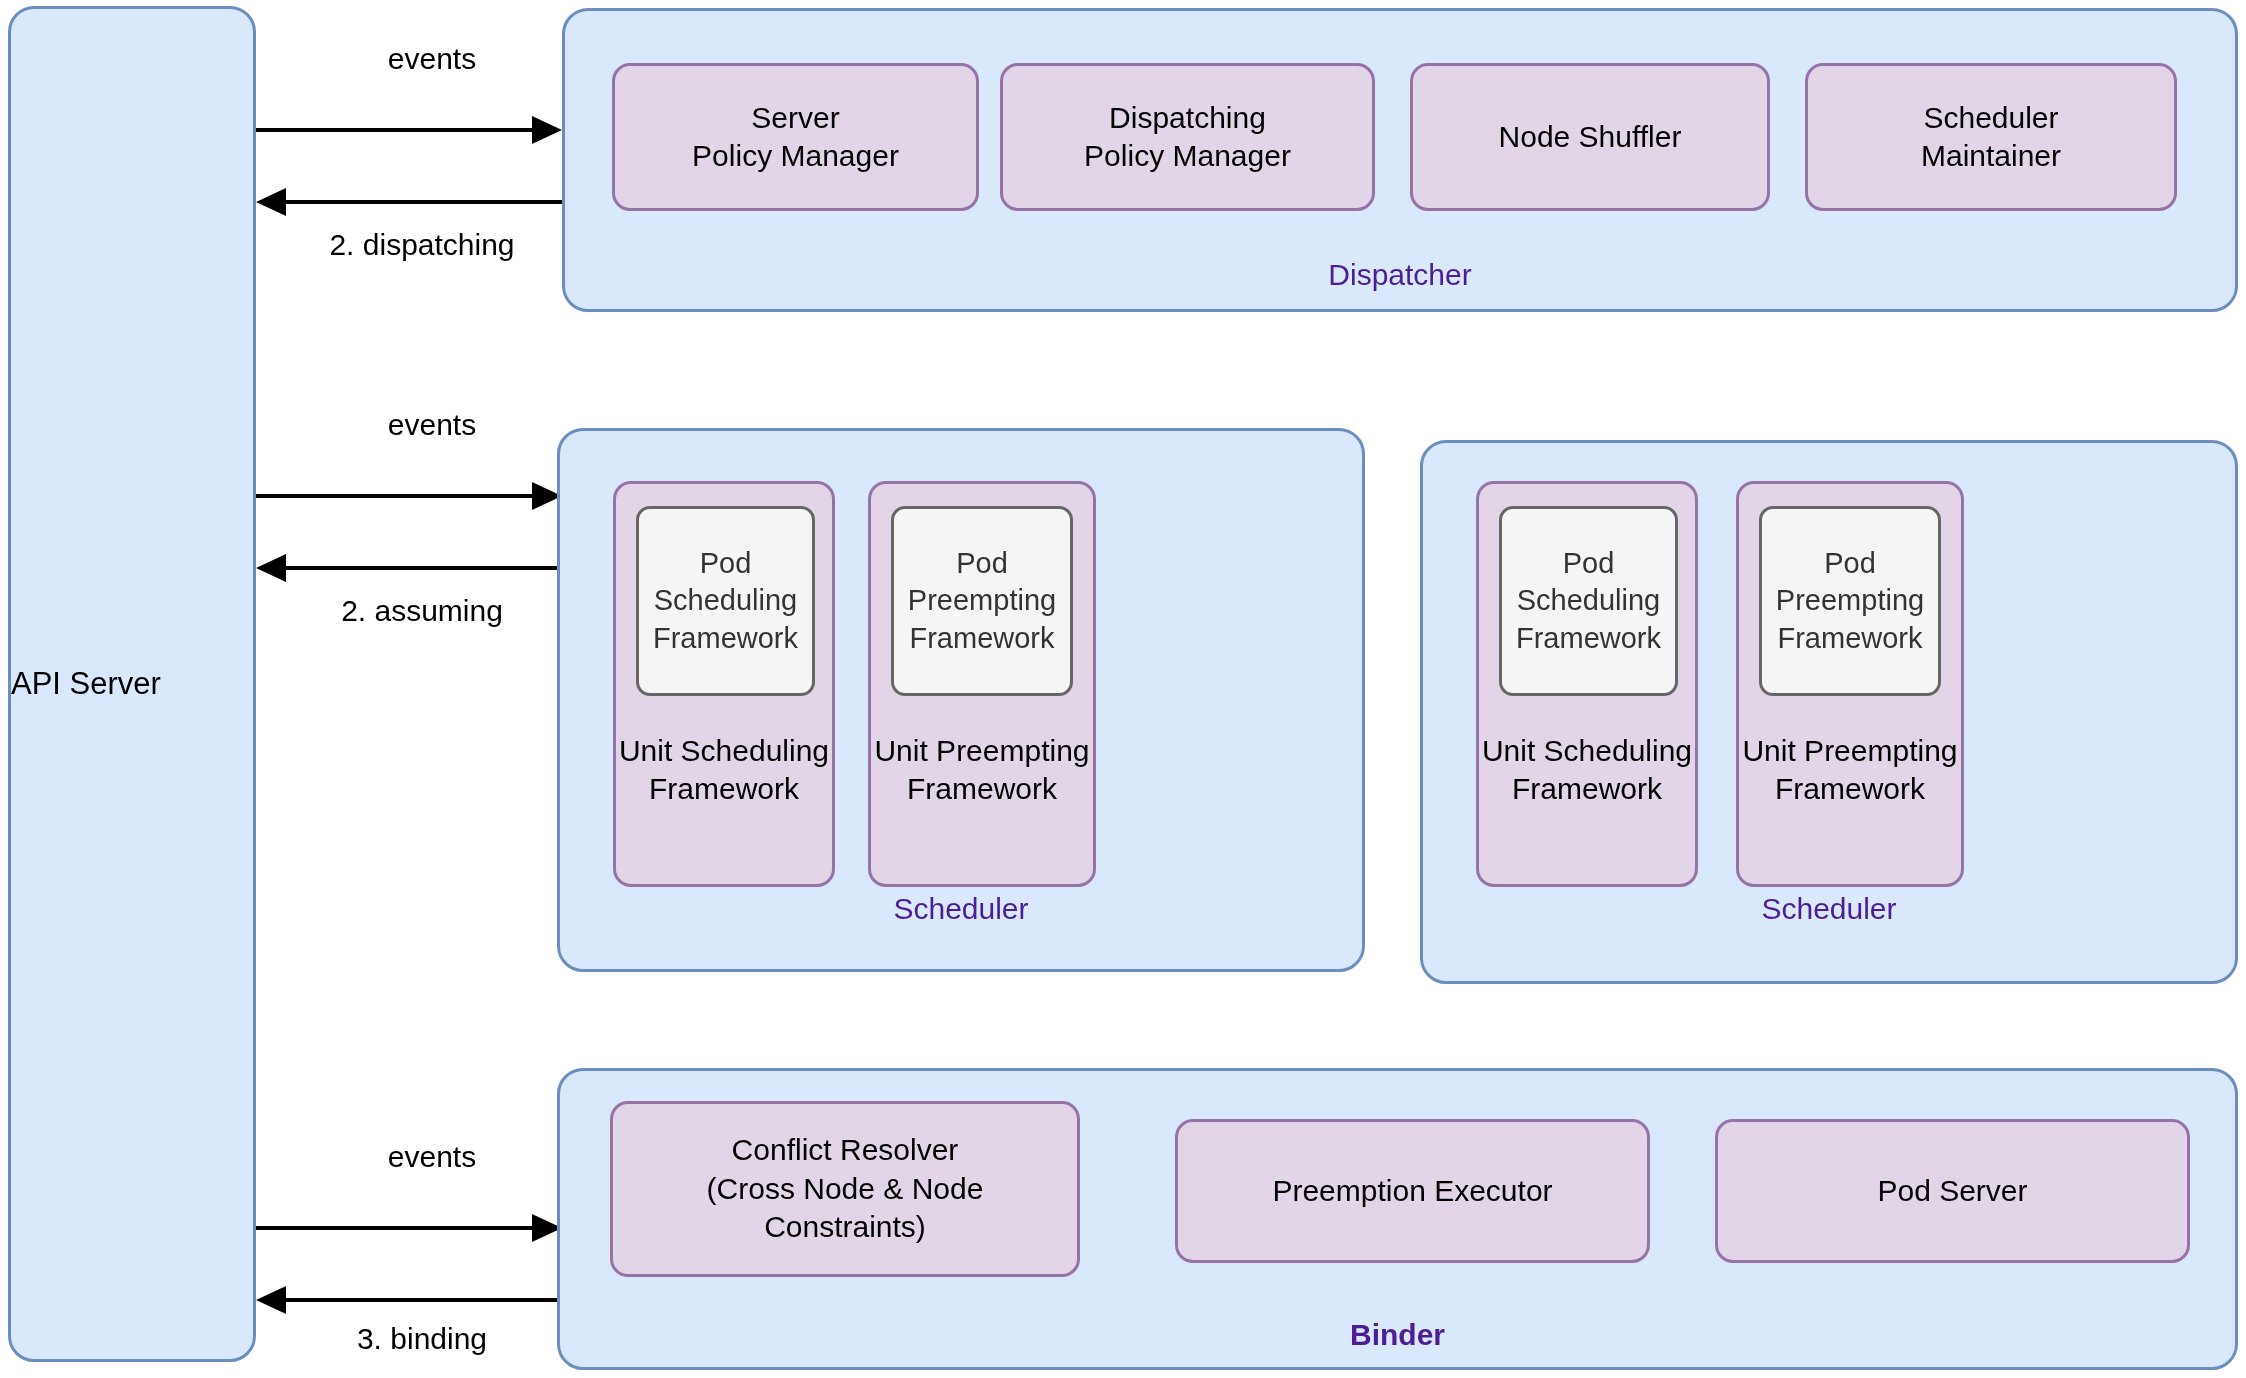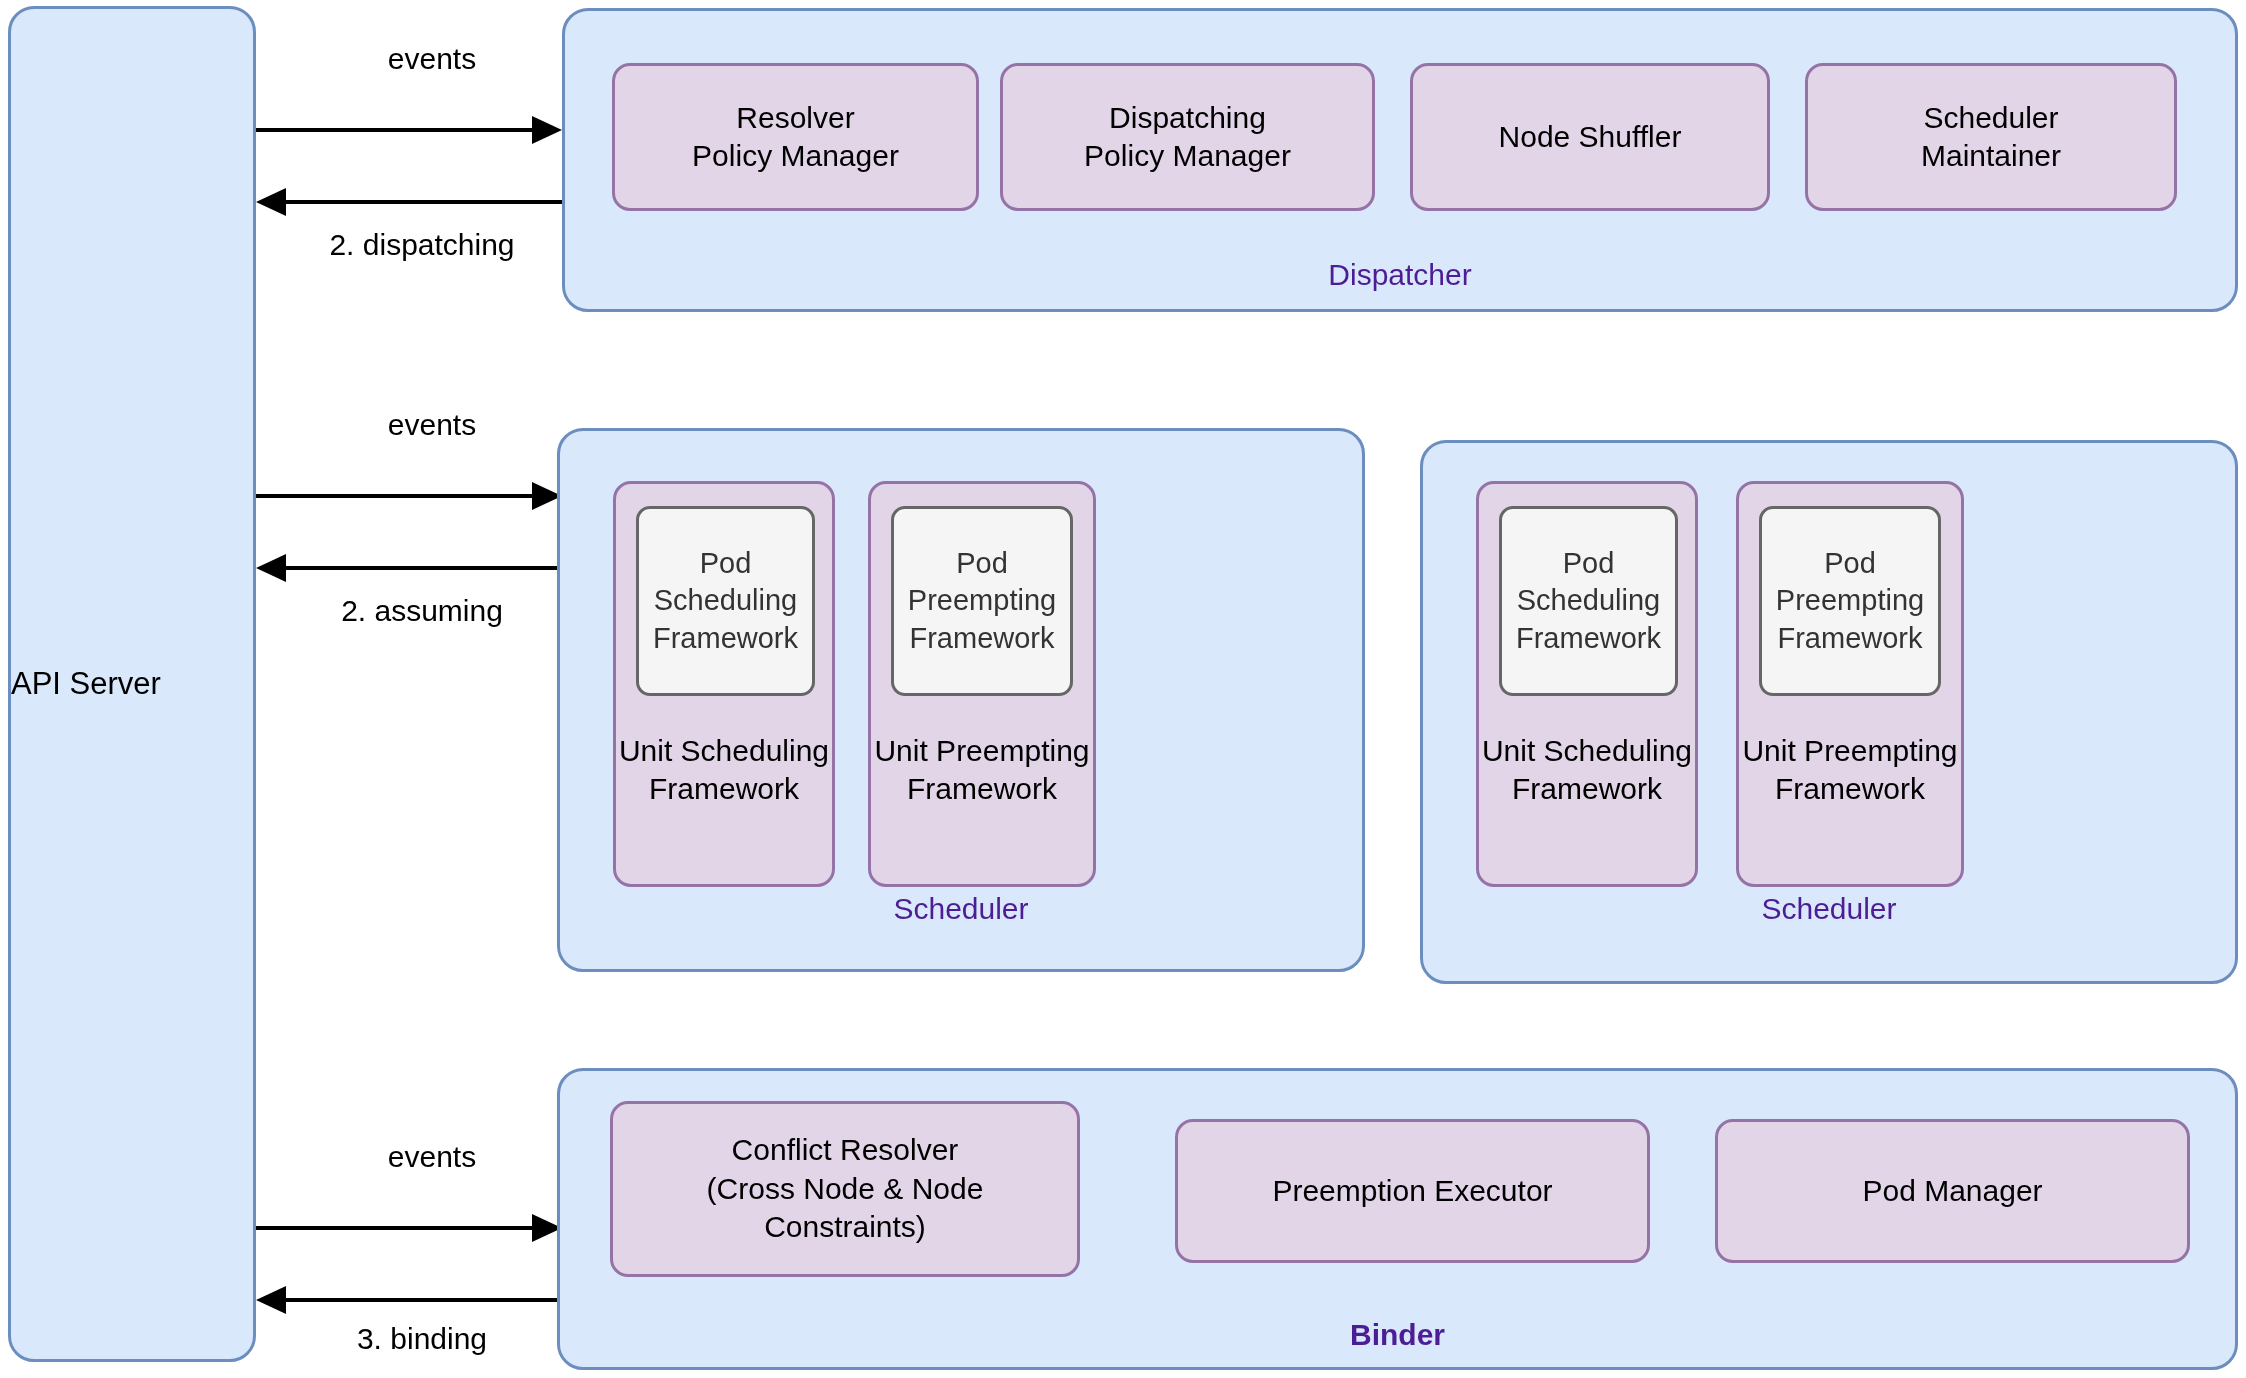--- a/index.html
+++ b/index.html
@@ -123,21 +123,21 @@
     <div style="position:absolute; left:0; top:200px; width:306px; height:4px;">
       <div class="arrow-line" style="left:24px; width:282px;"></div>
       <div class="arrow-head-left" style="left:0;"></div>
     </div>
     <div class="arrow-label" style="left:26px; top:228px; width:280px;">2. dispatching</div>
   </div>
 
   <div class="blue-box" id="dispatcher">
     <div class="purple-box" style="left:47px; top:52px; width:367px; height:148px;">
       <span>
-        <span>Resolver</span><br>
+        <span>Server</span><br>
         <span>Policy Manager</span>
       </span>
     </div>
     <div class="purple-box" style="left:435px; top:52px; width:375px; height:148px;">
       <span>
         <span>Dispatching</span><br>
         <span>Policy Manager</span>
       </span>
     </div>
     <div class="purple-box" style="left:845px; top:52px; width:360px; height:148px;">
@@ -241,18 +241,18 @@
       <span>
         <span>Conflict Resolver</span><br>
         <span>(Cross Node &amp; Node</span><br>
         <span>Constraints)</span>
       </span>
     </div>
     <div class="purple-box" style="left:615px; top:48px; width:475px; height:144px;">
       <span>Preemption Executor</span>
     </div>
     <div class="purple-box" style="left:1155px; top:48px; width:475px; height:144px;">
-      <span>Pod Manager</span>
+      <span>Pod Server</span>
     </div>
   </div>
   <div class="container-label" id="binder-label">Binder</div>
 
 </div>
 
 </body></html>

